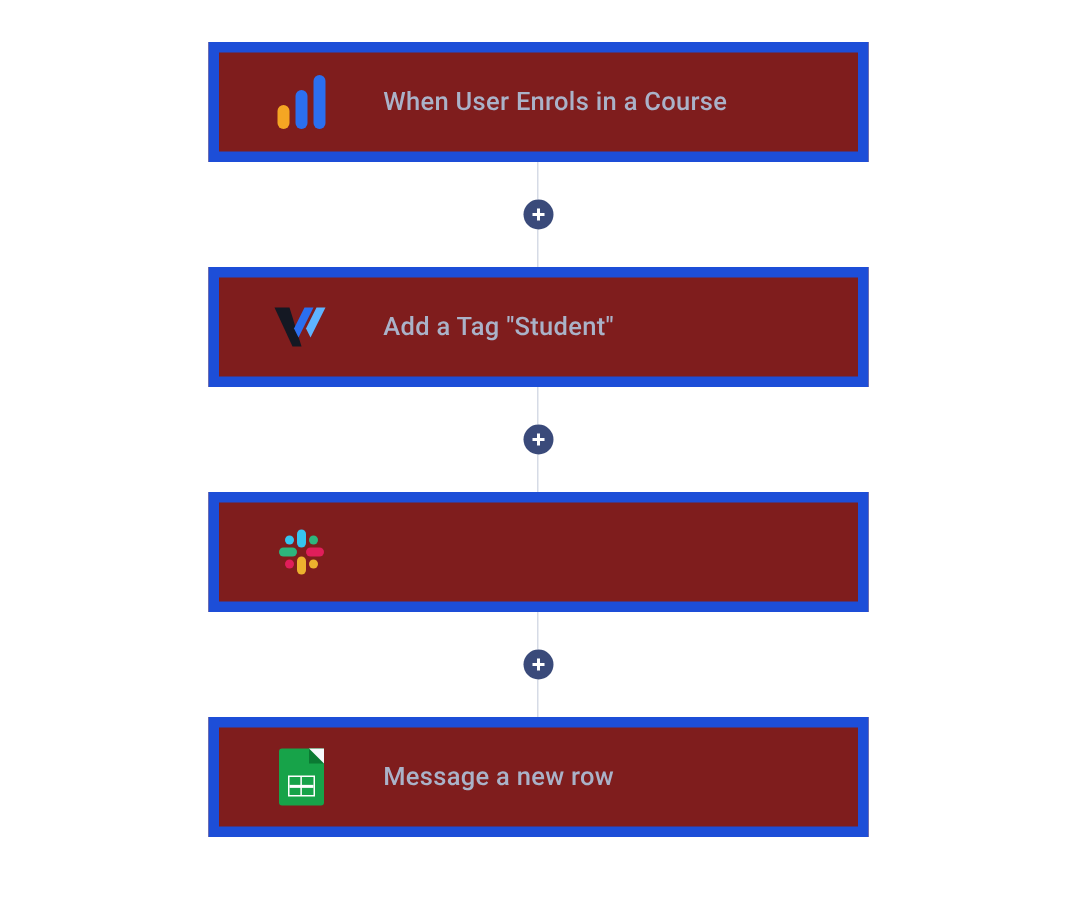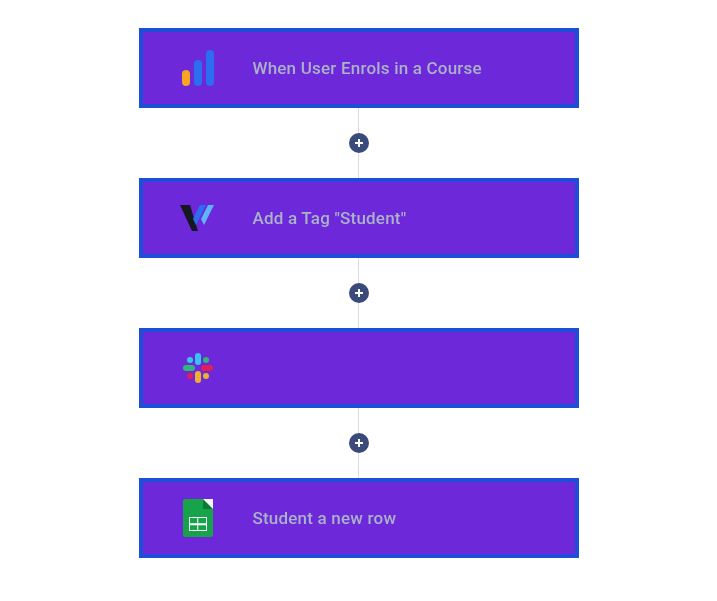--- a/index.html
+++ b/index.html
@@ -9,22 +9,22 @@
     background: #ffffff;
     font-family: -apple-system, BlinkMacSystemFont, "Segoe UI", Roboto, "Helvetica Neue", Arial, sans-serif;
     display: flex;
     flex-direction: column;
     align-items: center;
     padding-top: 28px;
   }
   .step-card {
     width: 440px;
     height: 80px;
-    background: #6d28d9;
-    border: 4px solid #1d4ed8;
+    background: #7f1d1d;
+    border: 7px solid #1d4ed8;
     display: flex;
     align-items: center;
     padding-left: 30px;
   }
   .step-icon-wrap {
     width: 50px;
     height: 50px;
     display: flex;
     align-items: center;
     justify-content: center;
@@ -178,14 +178,14 @@
   <div class="connector-line"></div>
 </div>
 
 <div class="step-card">
   <div class="step-icon-wrap">
     <div class="icon-sheets">
       <div class="fold"></div>
       <div class="grid"></div>
     </div>
   </div>
-  <div class="step-label">Student a new row</div>
+  <div class="step-label">Message a new row</div>
 </div>
 
 </body></html>

